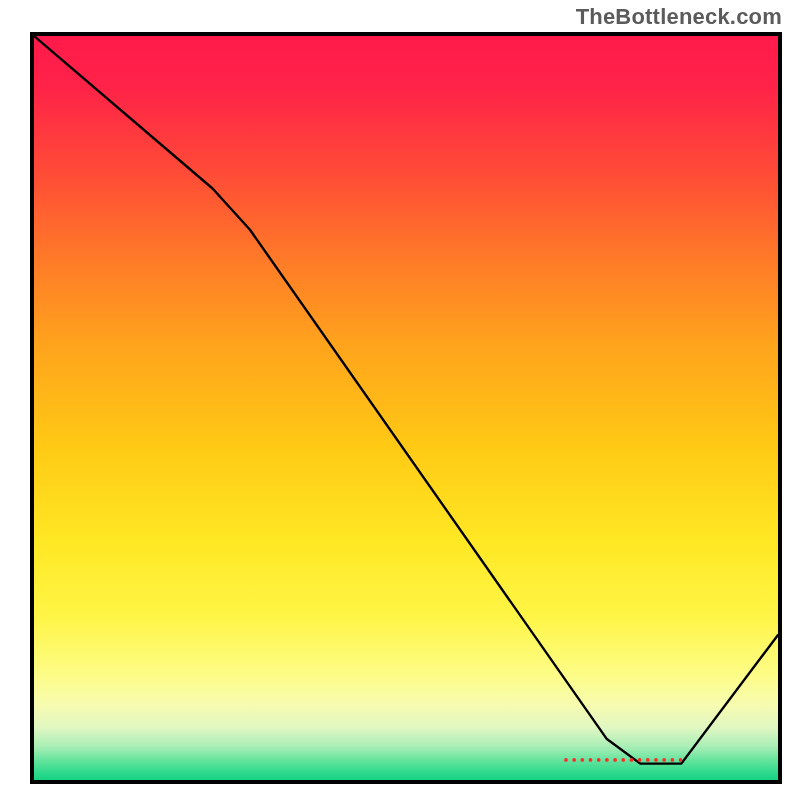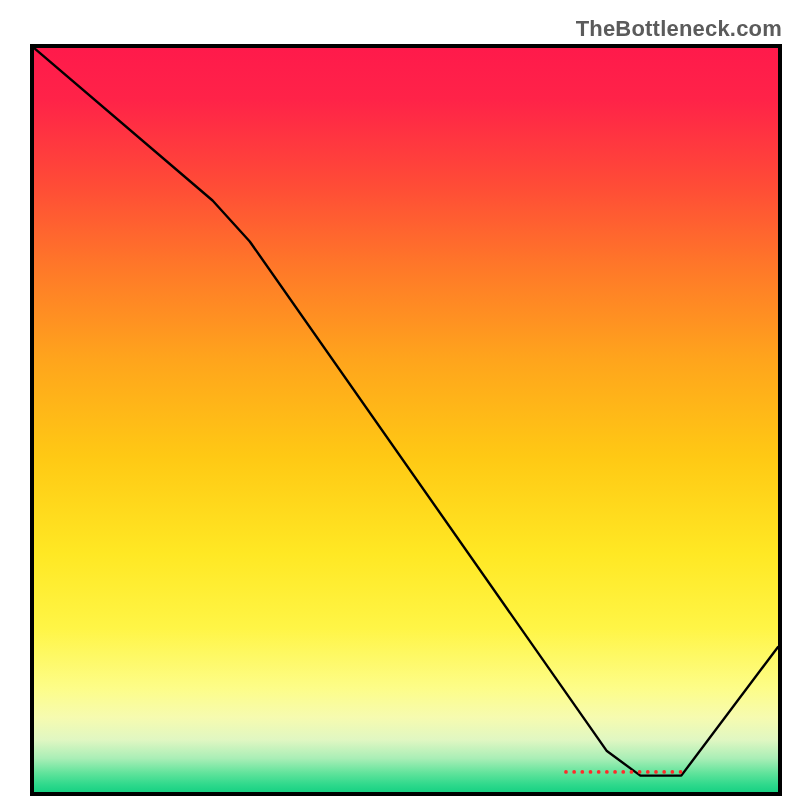--- a/index.html
+++ b/index.html
@@ -8,21 +8,20 @@
     width: 800px;
     height: 800px;
     background: #ffffff;
     overflow: hidden;
     font-family: Arial, Helvetica, sans-serif;
   }
   .stage {
     position: relative;
     width: 800px;
     height: 676px;
-    margin-top: 12px;
   }
   .attribution {
     position: absolute;
     top: 4px;
     right: 18px;
     font-size: 22px;
     font-weight: 600;
     color: #5b5b5b;
     letter-spacing: 0.2px;
   }

